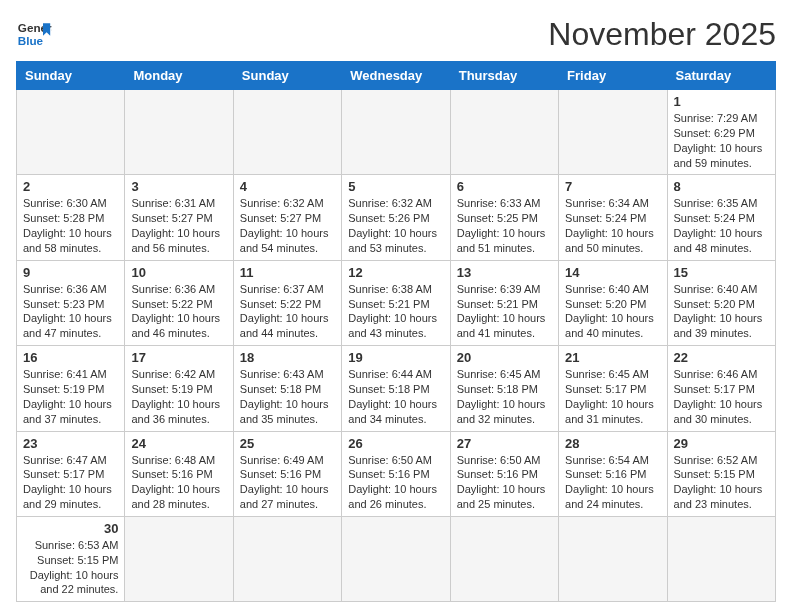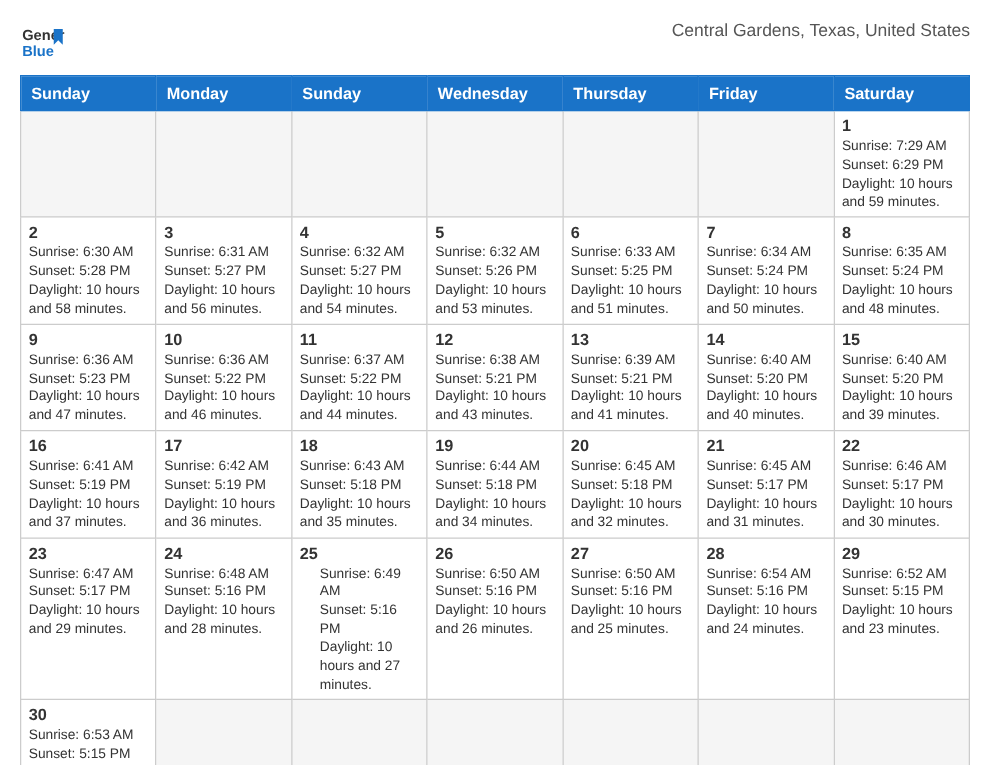--- a/index.html
+++ b/index.html
@@ -71,35 +71,36 @@
       display: block;
       margin-bottom: 2px;
     }
     .day-info {
       font-size: 11px;
       line-height: 1.35;
       color: #333;
     }
     .last-row td {
       height: 70px;
+      text-align: right;
     }
   </style>
 </head>
 <body>
 
 <div class="header-section">
   <div class="logo">
     <svg class="logo-icon" viewBox="0 0 40 40">
       <text x="2" y="18" font-size="13" font-weight="bold" fill="#333">General</text>
       <text x="2" y="32" font-size="13" font-weight="bold" fill="#1a73c8">Blue</text>
       <polygon points="30,8 38,8 38,22 34,18 30,22" fill="#1a73c8"></polygon>
     </svg>
   </div>
   <div class="title-section">
-    <div class="location-title">Central Gardens, Texas, United States</div>
+    <div class="month-title">November 2025</div>
   </div>
 </div>
 
 <table class="calendar">
   <thead>
     <tr>
     <th>Sunday</th>
         <th>Monday</th>
         <th>Sunday</th>
         <th>Wednesday</th>
@@ -263,21 +264,21 @@
 Daylight: 10 hours and 29 minutes.</div>
         </td>
         <td>
           <span class="day-number">24</span>
           <div class="day-info" style="white-space: pre-line;">Sunrise: 6:48 AM
 Sunset: 5:16 PM
 Daylight: 10 hours and 28 minutes.</div>
         </td>
         <td>
           <span class="day-number">25</span>
-          <div class="day-info" style="white-space: pre-line; margin-left: 16px;">Sunrise: 6:49 AM
+          <div class="day-info" style="white-space: pre-line;">Sunrise: 6:49 AM
 Sunset: 5:16 PM
 Daylight: 10 hours and 27 minutes.</div>
         </td>
         <td>
           <span class="day-number">26</span>
           <div class="day-info" style="white-space: pre-line;">Sunrise: 6:50 AM
 Sunset: 5:16 PM
 Daylight: 10 hours and 26 minutes.</div>
         </td>
         <td>

